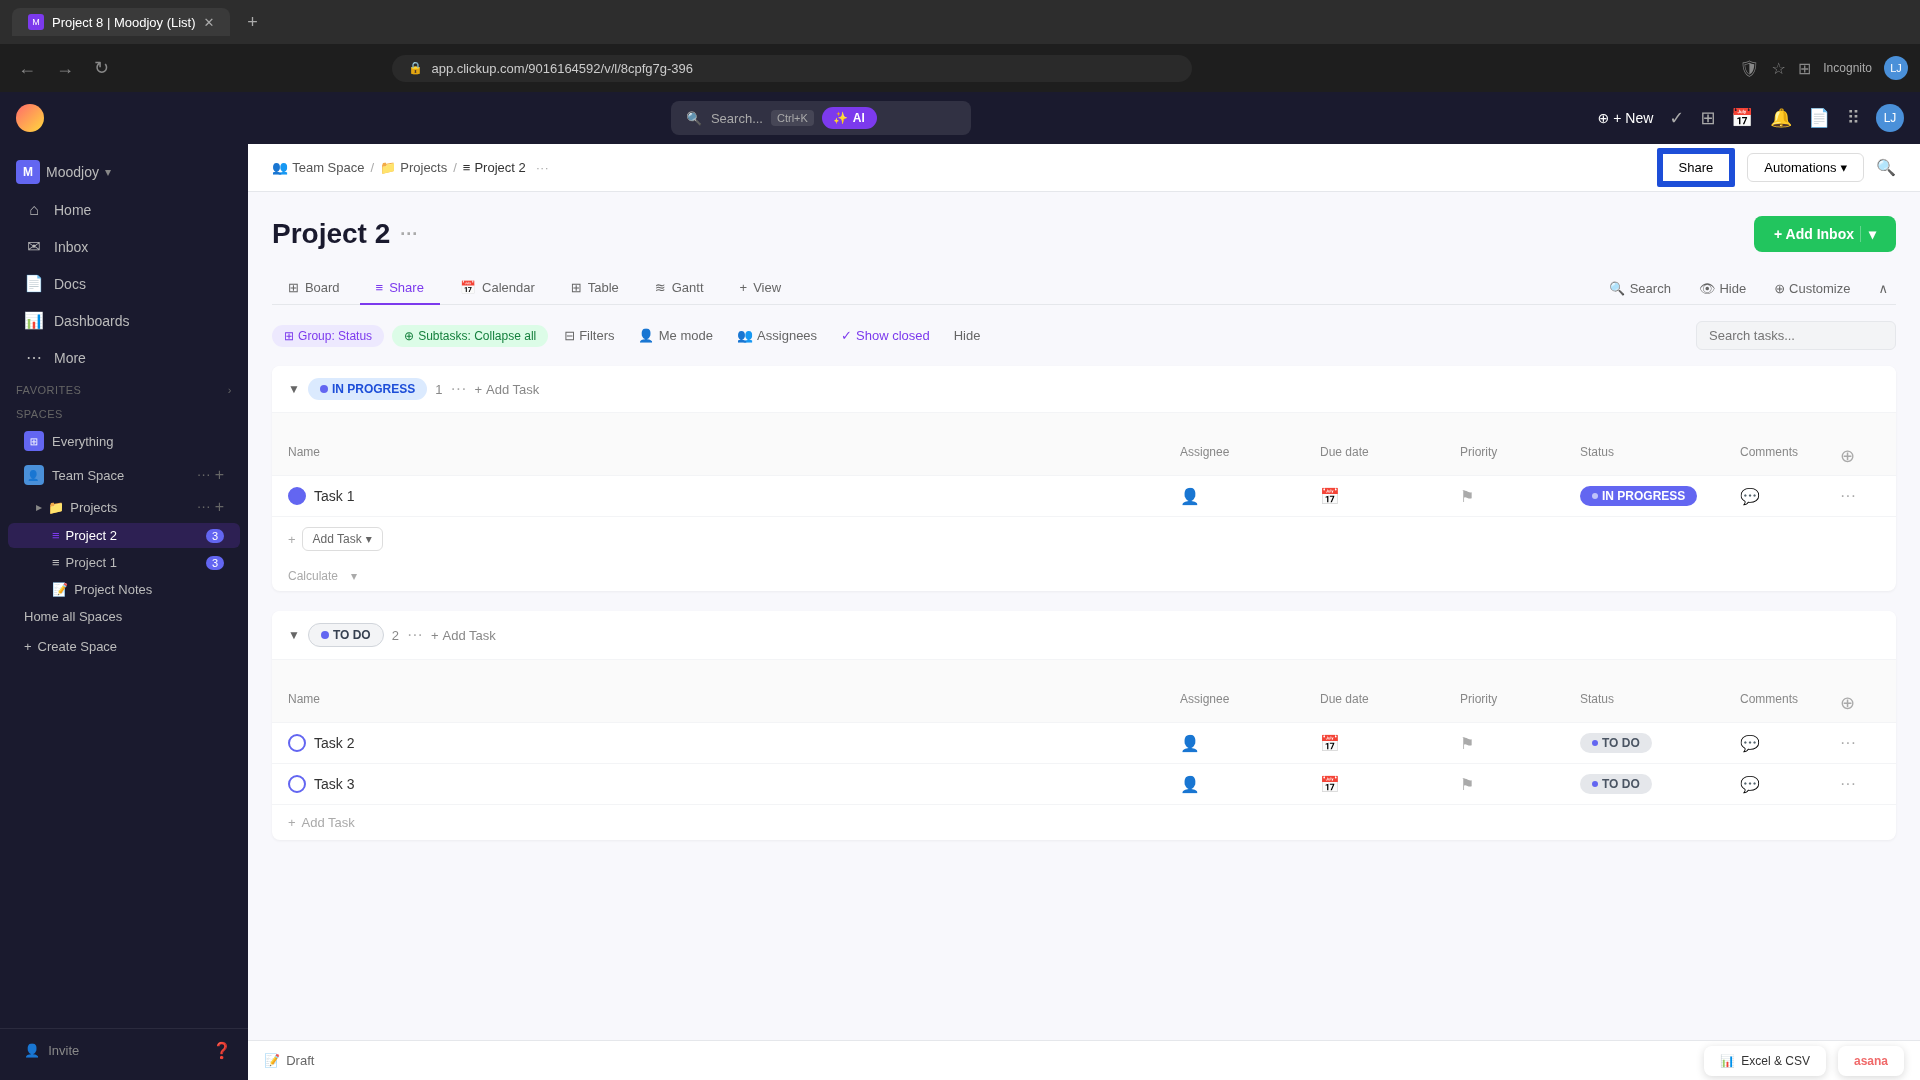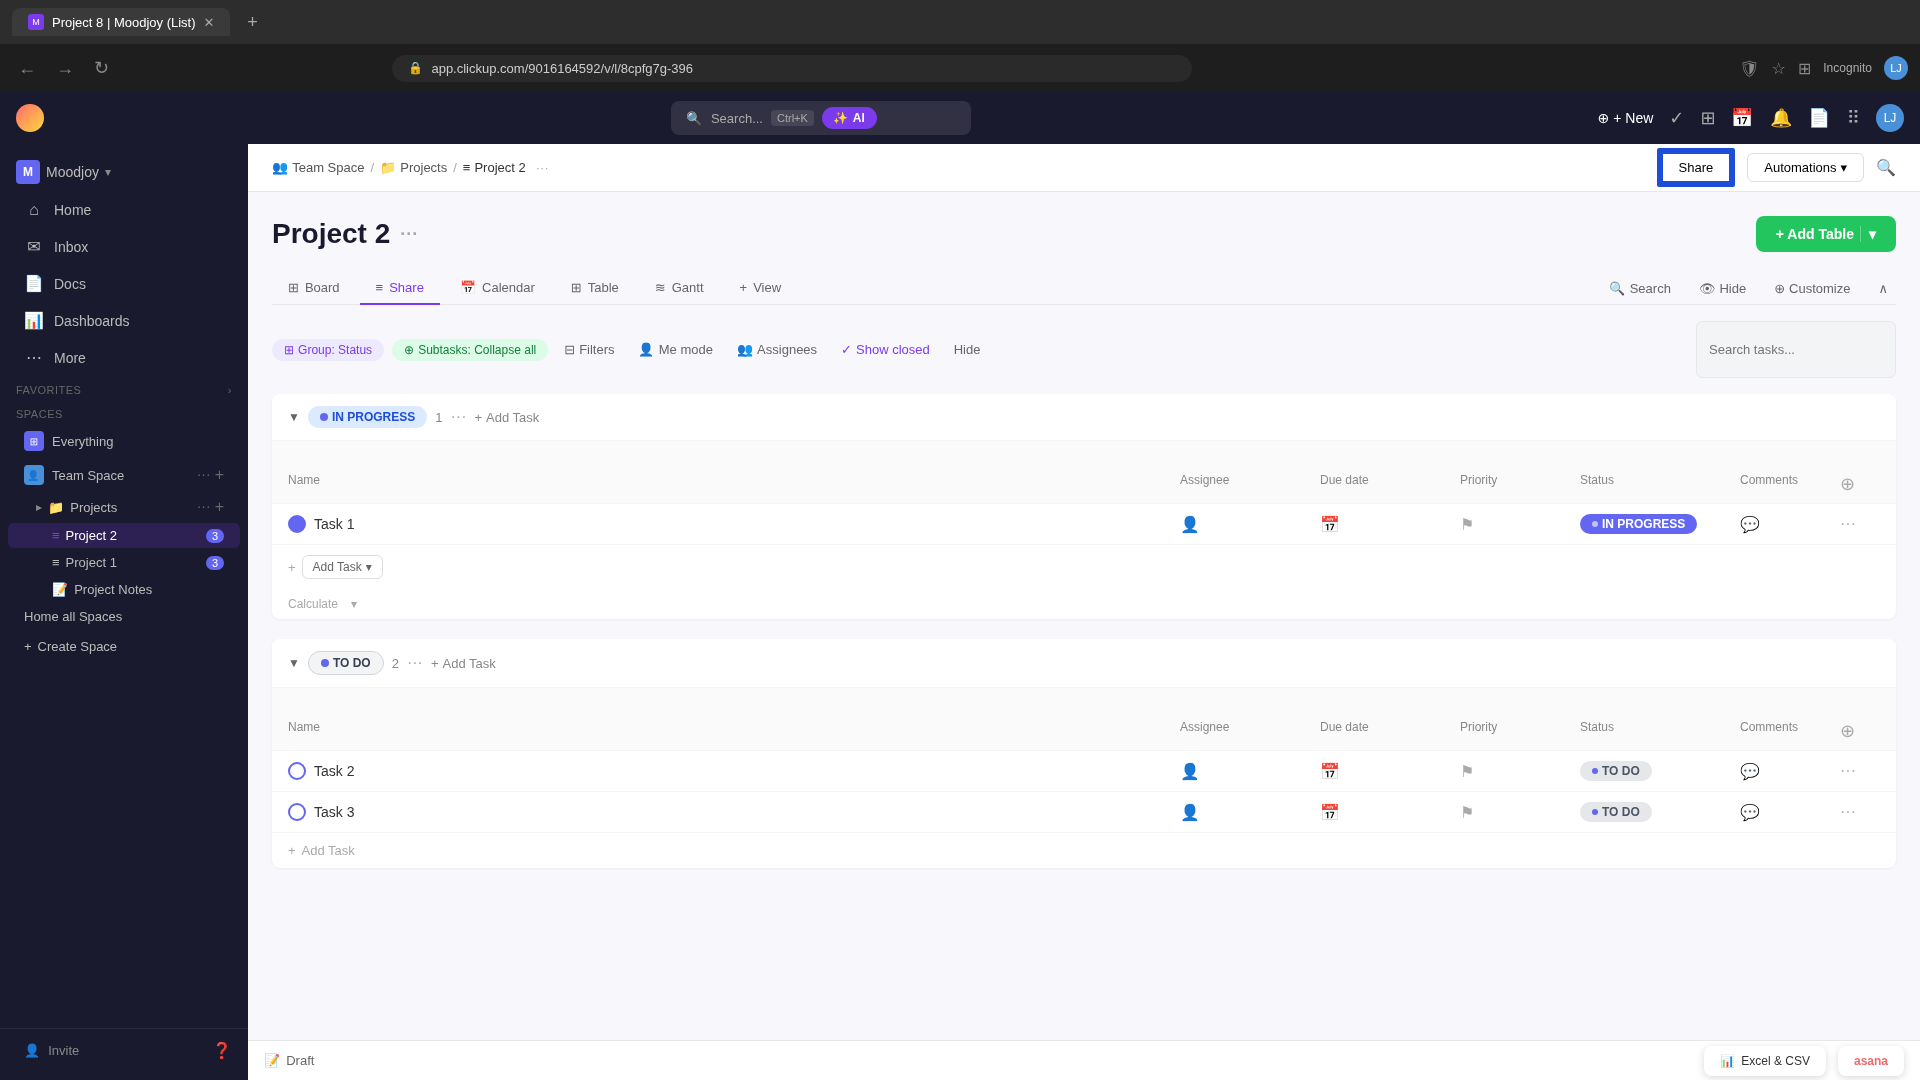--- a/index.html
+++ b/index.html
@@ -70,21 +70,21 @@
     .view-tab.active { color: #7c3aed; border-bottom: 2px solid #7c3aed; font-weight: 500; }
     .view-tabs-right { margin-left: auto; display: flex; align-items: center; gap: 12px; color: #666; font-size: 13px; }
     .view-tab-action { display: flex; align-items: center; gap: 4px; cursor: pointer; padding: 4px 8px; border-radius: 4px; }
 
     
     .filters-bar { display: flex; align-items: center; gap: 8px; margin-bottom: 16px; flex-wrap: wrap; }
     .filter-tag { background: #ede9fe; color: #7c3aed; border-radius: 20px; padding: 4px 12px; font-size: 12px; display: flex; align-items: center; gap: 4px; cursor: pointer; }
     .filter-tag.green { background: #dcfce7; color: #15803d; }
     .filter-btn { background: transparent; border: none; color: #666; font-size: 13px; cursor: pointer; display: flex; align-items: center; gap: 4px; padding: 4px 8px; border-radius: 4px; }
     .filter-btn.active { color: #7c3aed; }
-    .search-tasks { margin-left: auto; background: #f3f4f6; border: 1px solid #e5e7eb; border-radius: 6px; padding: 20px 12px; font-size: 13px; color: #999; width: 200px; }
+    .search-tasks { margin-left: auto; background: #f3f4f6; border: 1px solid #e5e7eb; border-radius: 6px; padding: 6px 12px; font-size: 13px; color: #999; width: 200px; }
 
     
     .task-group { margin-bottom: 20px; background: white; border-radius: 8px; overflow: hidden; box-shadow: 0 1px 3px rgba(0,0,0,0.05); }
     .task-group-header { display: flex; align-items: center; gap: 8px; padding: 12px 16px; background: white; cursor: pointer; }
     .group-chevron { color: #666; font-size: 12px; cursor: pointer; }
     .status-badge { border-radius: 20px; padding: 4px 12px; font-size: 12px; font-weight: 600; display: flex; align-items: center; gap: 4px; }
     .status-badge.in-progress { background: #dbeafe; color: #1d4ed8; }
     .status-badge.to-do { background: #f3f4f6; color: #374151; border: 1px solid #d1d5db; }
     .group-count { color: #888; font-size: 13px; }
     .group-dots { color: #aaa; cursor: pointer; font-size: 16px; }
@@ -304,21 +304,21 @@
       </div>
 
       <div class="page">
 
         <div class="page-title-row">
           <div class="page-title">
             <span>Project 2</span>
             <span style="color:#aaa; font-size:18px; cursor:pointer;">···</span>
           </div>
           <button class="btn-add-task">
-            <span>+ Add Table</span>
+            <span>+ Add Inbox</span>
             <span style="border-left:1px solid rgba(255,255,255,0.3); padding-left:8px;">▾</span>
           </button>
         </div>
 
         <div class="view-tabs">
           <div class="view-tab">
             <span>⊞</span>
             <span>Board</span>
           </div>
           <div class="view-tab active">

